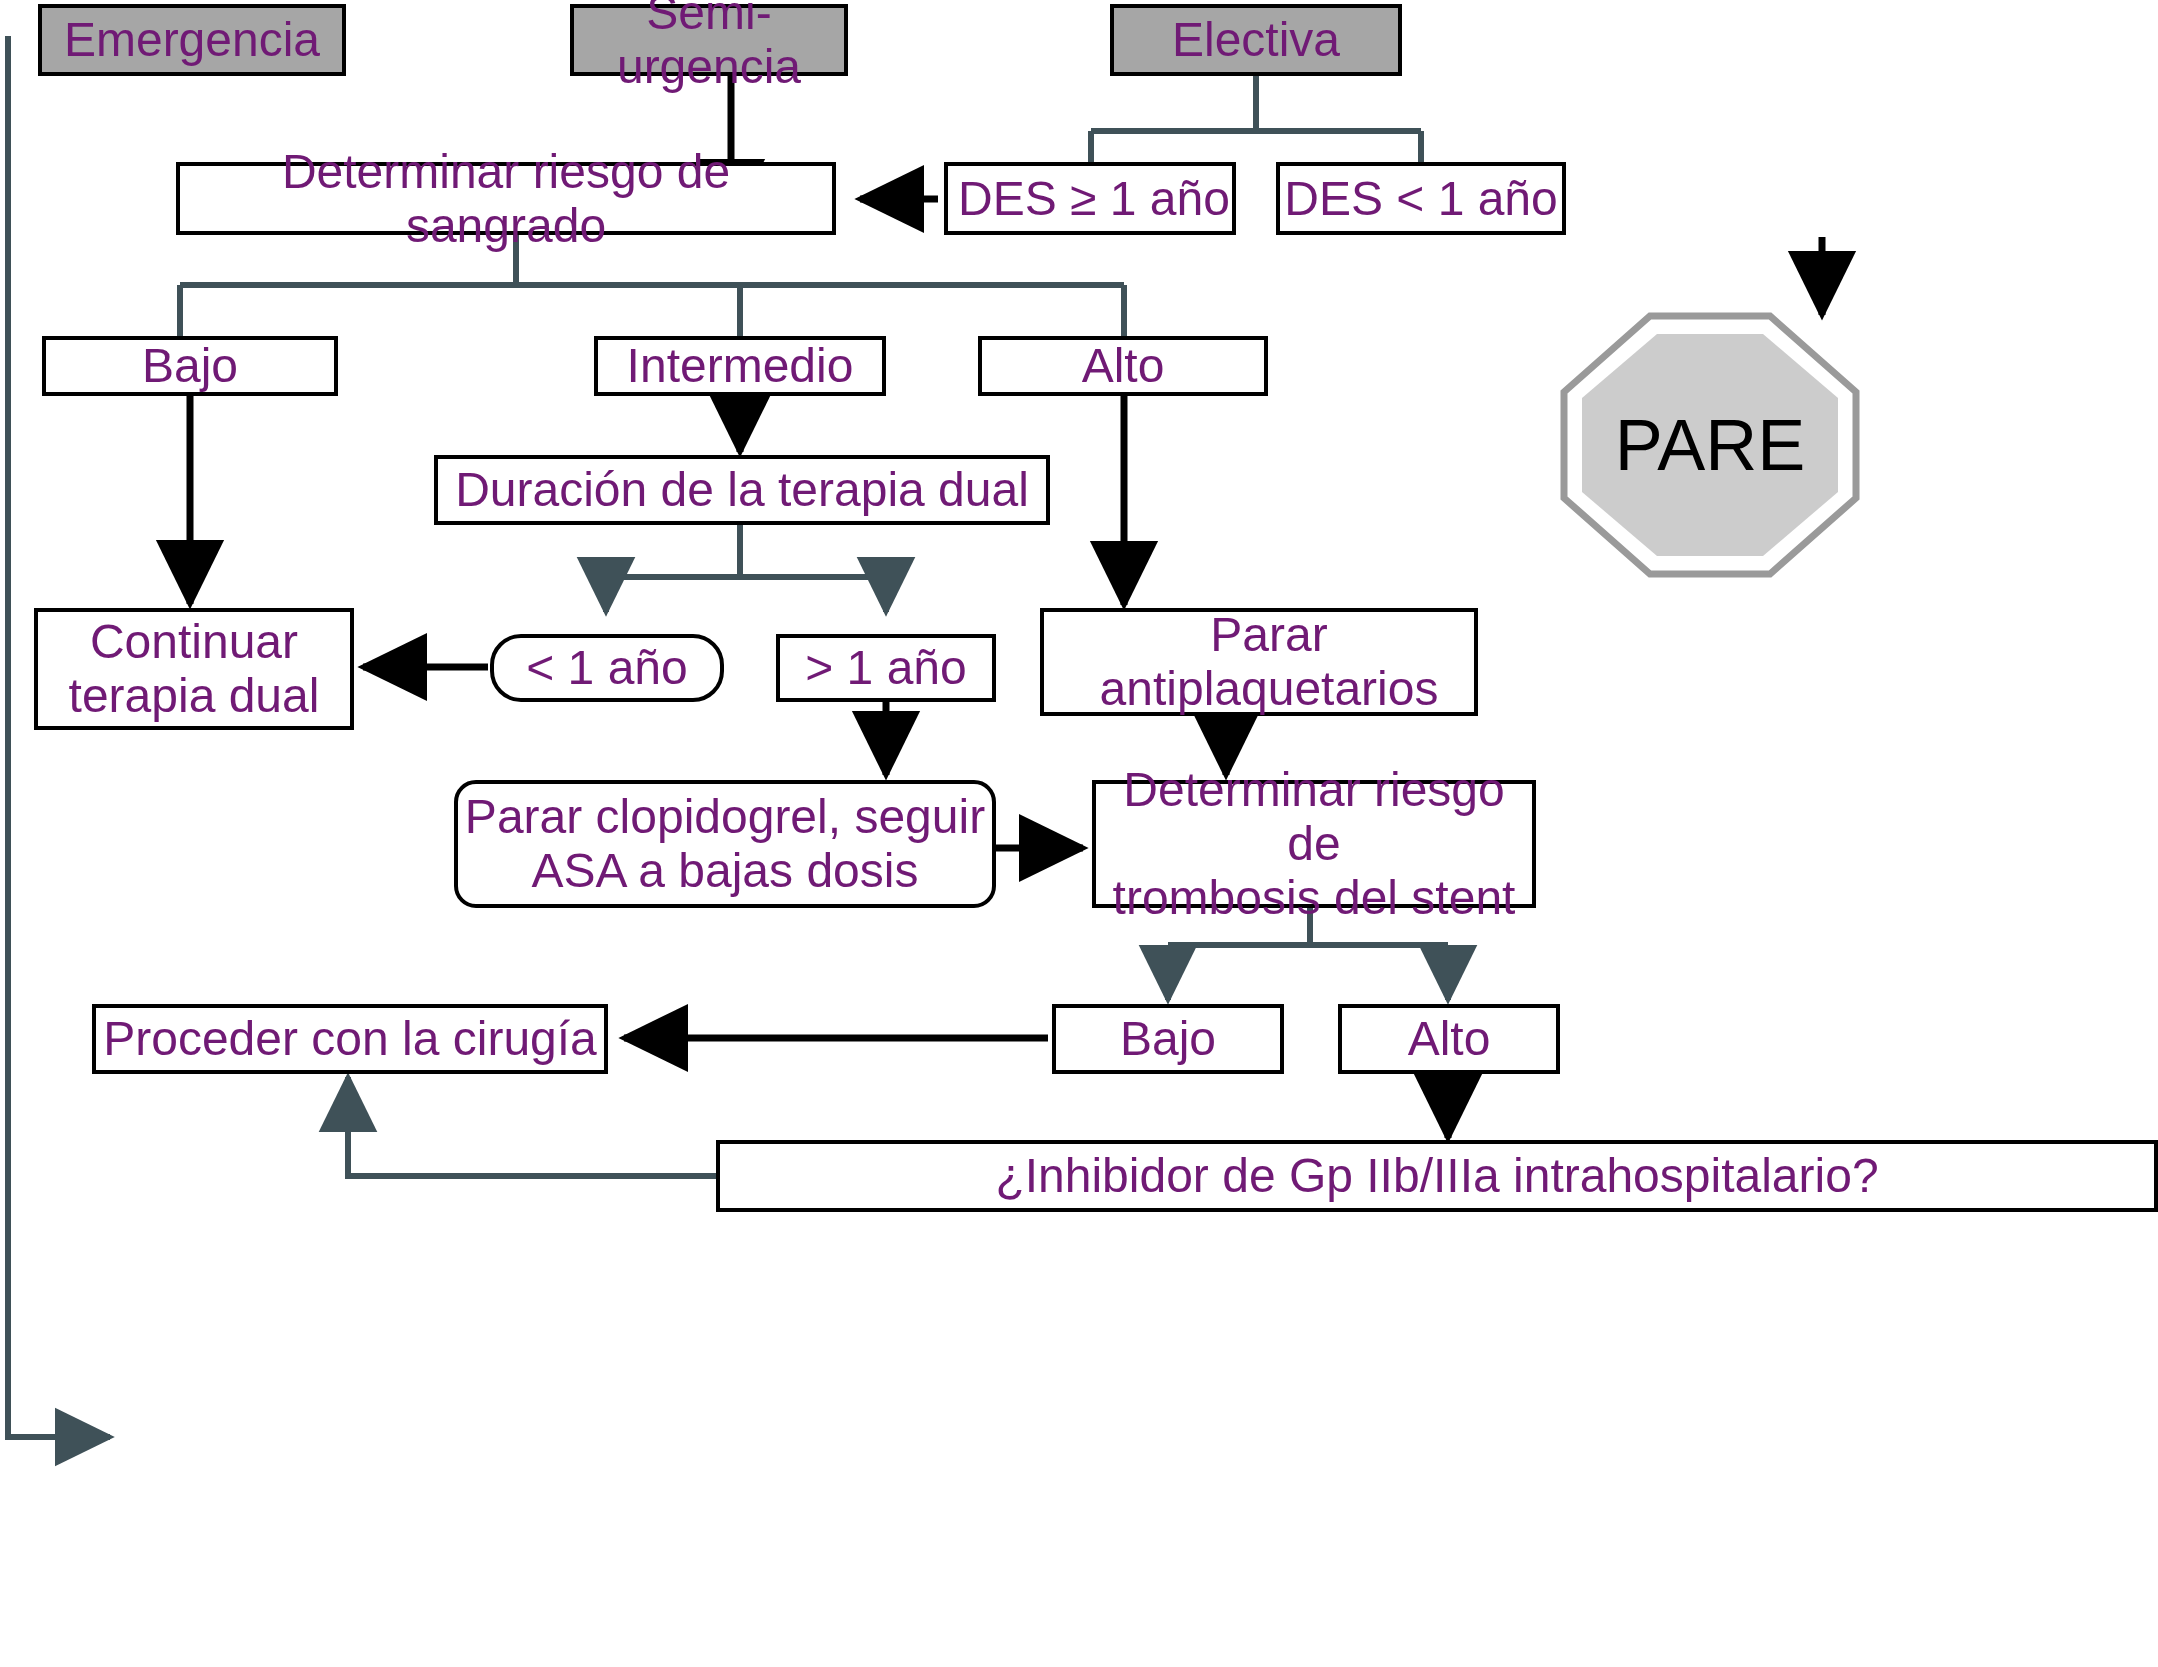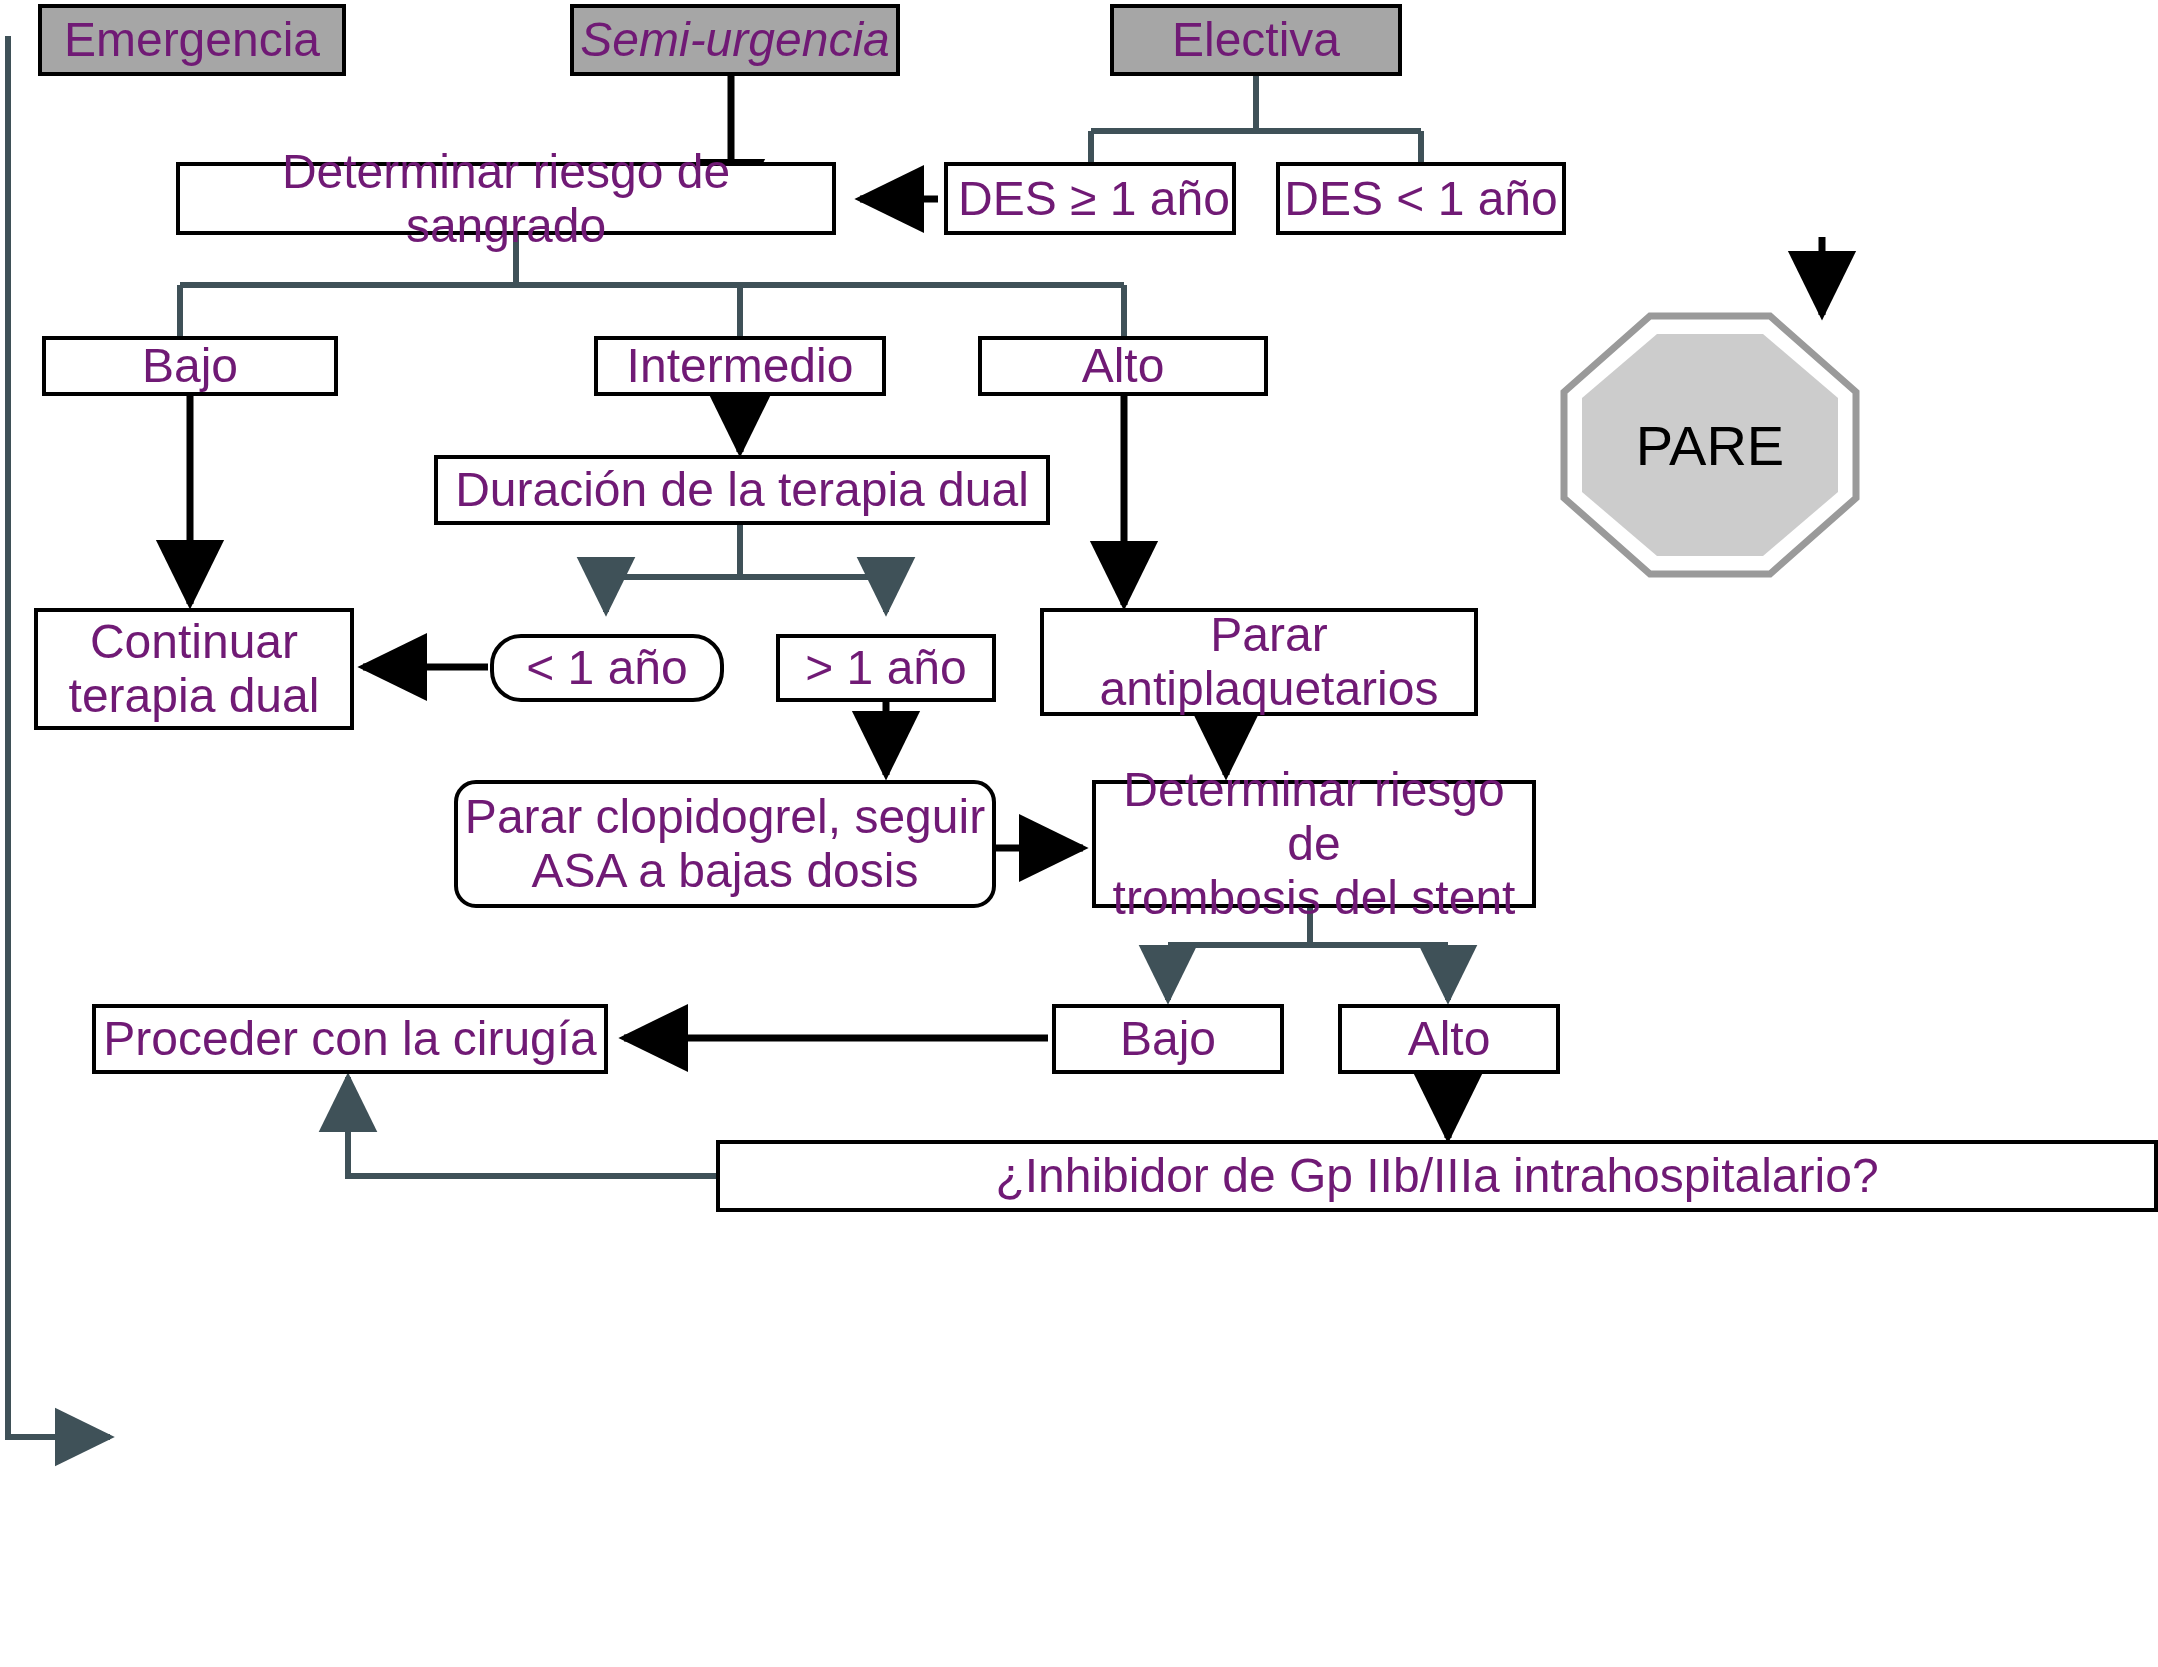--- a/index.html
+++ b/index.html
@@ -5,21 +5,21 @@
   html,body{margin:0;padding:0;background:#ffffff;}
   body{font-family:"Liberation Sans", sans-serif;}
   #stage{position:relative;width:2158px;height:1667px;background:#fff;overflow:hidden;}
   svg.wires{position:absolute;left:0;top:0;width:2158px;height:1667px;pointer-events:none;}
   .node{position:absolute;box-sizing:border-box;display:flex;align-items:center;justify-content:center;
         text-align:center;background:#ffffff;border:4px solid #000000;color:#701a75;
         font-family:"Liberation Sans", sans-serif;line-height:1.12;}
   .node.gray{background:#a6a6a6;}
   .t48{font-size:48px;}
   .stop{position:absolute;display:flex;align-items:center;justify-content:center;}
-  .stop .lbl{position:relative;z-index:3;font-size:56px;color:#000;}
+  .stop .lbl{position:relative;z-index:3;font-size:72px;color:#000;}
 </style>
 </head>
 <body>
 
 <div id="stage">
 
   <svg class="wires" viewBox="0 0 2158 1667" xmlns="http://www.w3.org/2000/svg">
     <defs>
       <marker id="arrB" markerWidth="11" markerHeight="11" refX="9.2" refY="5.5" orient="auto" markerUnits="strokeWidth">
         <path d="M0,0.6 L10,5.5 L0,10.4 z" fill="#000000"></path>
@@ -77,21 +77,21 @@
       <path d="M1048,1038 L624,1038" stroke="#000000" stroke-width="7" marker-end="url(#arrB)"></path>
 
       <path d="M1448,1072 L1448,1138" stroke="#000000" stroke-width="7" marker-end="url(#arrB)"></path>
 
       <path d="M719,1176 L348,1176 L348,1077" stroke="#3f5158" stroke-width="6" marker-end="url(#arrS)"></path>
     </g>
   </svg>
 
   <div class="node gray t48" style="left:38px;top:4px;width:308px;height:72px;">Emergencia</div>
 
-  <div class="node gray t48" style="left:570px;top:4px;width:330px;height:72px;font-style:italic;">Semi-urgencia</div>
+  <div class="node gray t48" style="left:570px;top:4px;width:278px;height:72px;">Semi-urgencia</div>
 
   <div class="node gray t48" style="left:1110px;top:4px;width:292px;height:72px;">Electiva</div>
 
   <div class="node t48" style="left:176px;top:162px;width:660px;height:73px;">Determinar riesgo de sangrado</div>
 
   <div class="node t48" style="left:944px;top:162px;width:292px;height:73px;padding-left:8px;">DES ≥ 1 año</div>
 
   <div class="node t48" style="left:1276px;top:162px;width:290px;height:73px;">DES &lt; 1 año</div>
 
   <div class="node t48" style="left:42px;top:336px;width:296px;height:60px;">Bajo</div>

